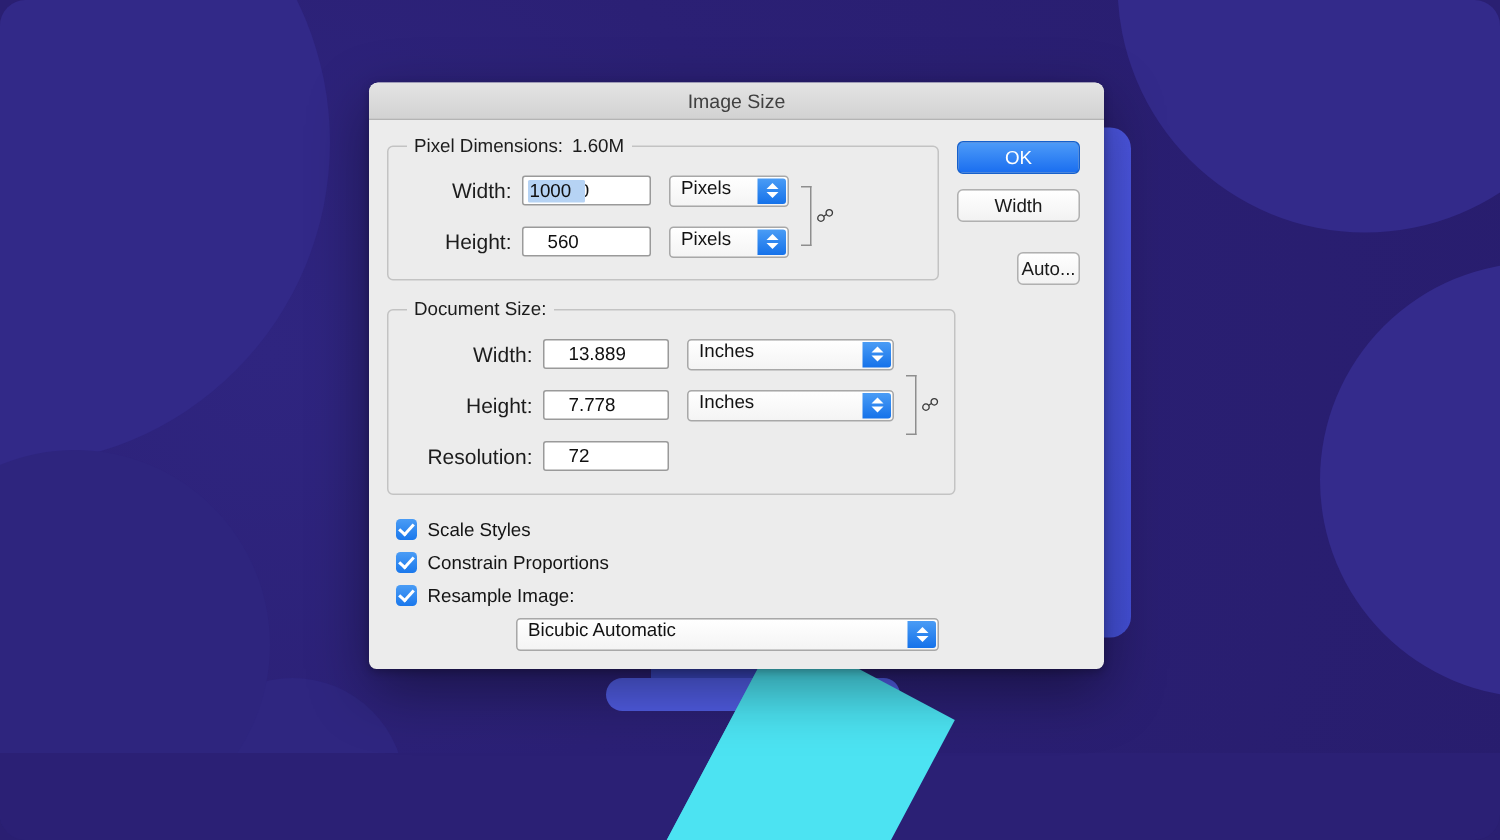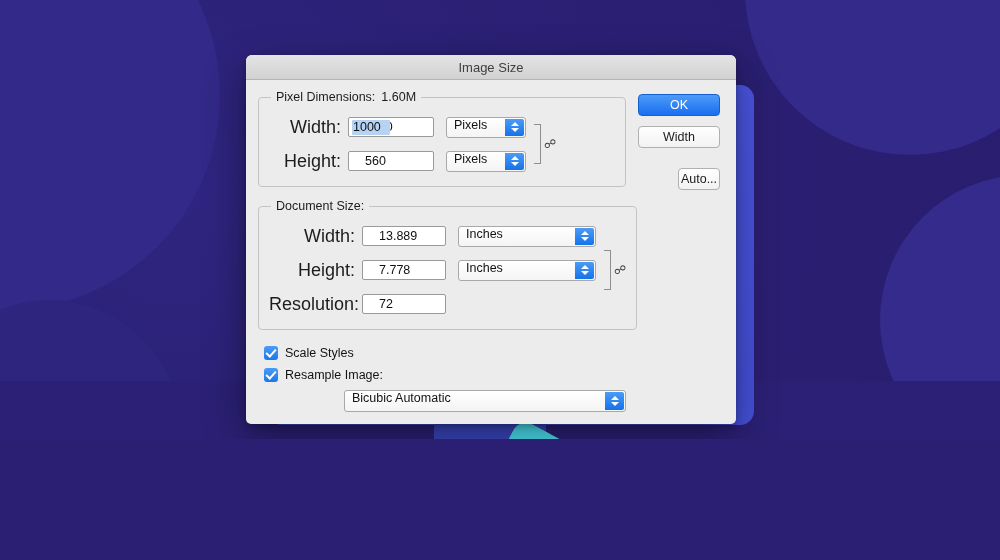--- a/index.html
+++ b/index.html
@@ -10,23 +10,24 @@
     overflow: hidden;
   }
   body {
     font-family: "Liberation Sans", sans-serif;
     background: #2a1f72;
   }
 
   #stage {
     position: relative;
     width: 1000px;
-    height: 439px;
+    height: 560px;
     overflow: hidden;
     background: radial-gradient(circle at 18% 42%, #2f2580 0%, #2b2075 38%, #281d6e 100%);
+    border-radius: 17px;
   }
 
   
   .bg-circle {
     position: absolute;
     border-radius: 50%;
     background: #332a86;
     pointer-events: none;
   }
   .bg-circle.c1 { left: -210px; top: -120px; width: 430px; height: 430px; background:#322988; }
@@ -147,21 +148,21 @@
   .legend-value { margin-left: 6px; }
 
   .field-row {
     display: flex;
     align-items: center;
     height: 26px;
     margin-bottom: 8px;
   }
   .field-row:last-child { margin-bottom: 0; }
   .field-label {
-    font-size: 18px;
+    font-size: 14px;
     color: #1c1c1c;
     text-align: right;
     padding-right: 7px;
   }
   .lbl-pix { width: 72px; }
   .lbl-doc { width: 86px; }
 
   input.textfield {
     height: 20px;
     border: 1px solid #9a9a9a;
@@ -437,20 +438,24 @@
             </div>
           </div>
         </fieldset>
 
         <div class="check-row">
           <span class="cbox"></span>
           <span class="check-label">Scale Styles</span>
         </div>
         <div class="check-row">
           <span class="cbox"></span>
+          <span class="check-label">Constrain Proportions</span>
+        </div>
+        <div class="check-row">
+          <span class="cbox"></span>
           <span class="check-label">Resample Image:</span>
         </div>
 
         <div class="resample-row">
           <div class="popup pop-resample">
             <span class="popup-label">Bicubic Automatic</span>
             <span class="stepper">
               <span class="chev up"></span>
                 <span class="chev down"></span>
             </span>

